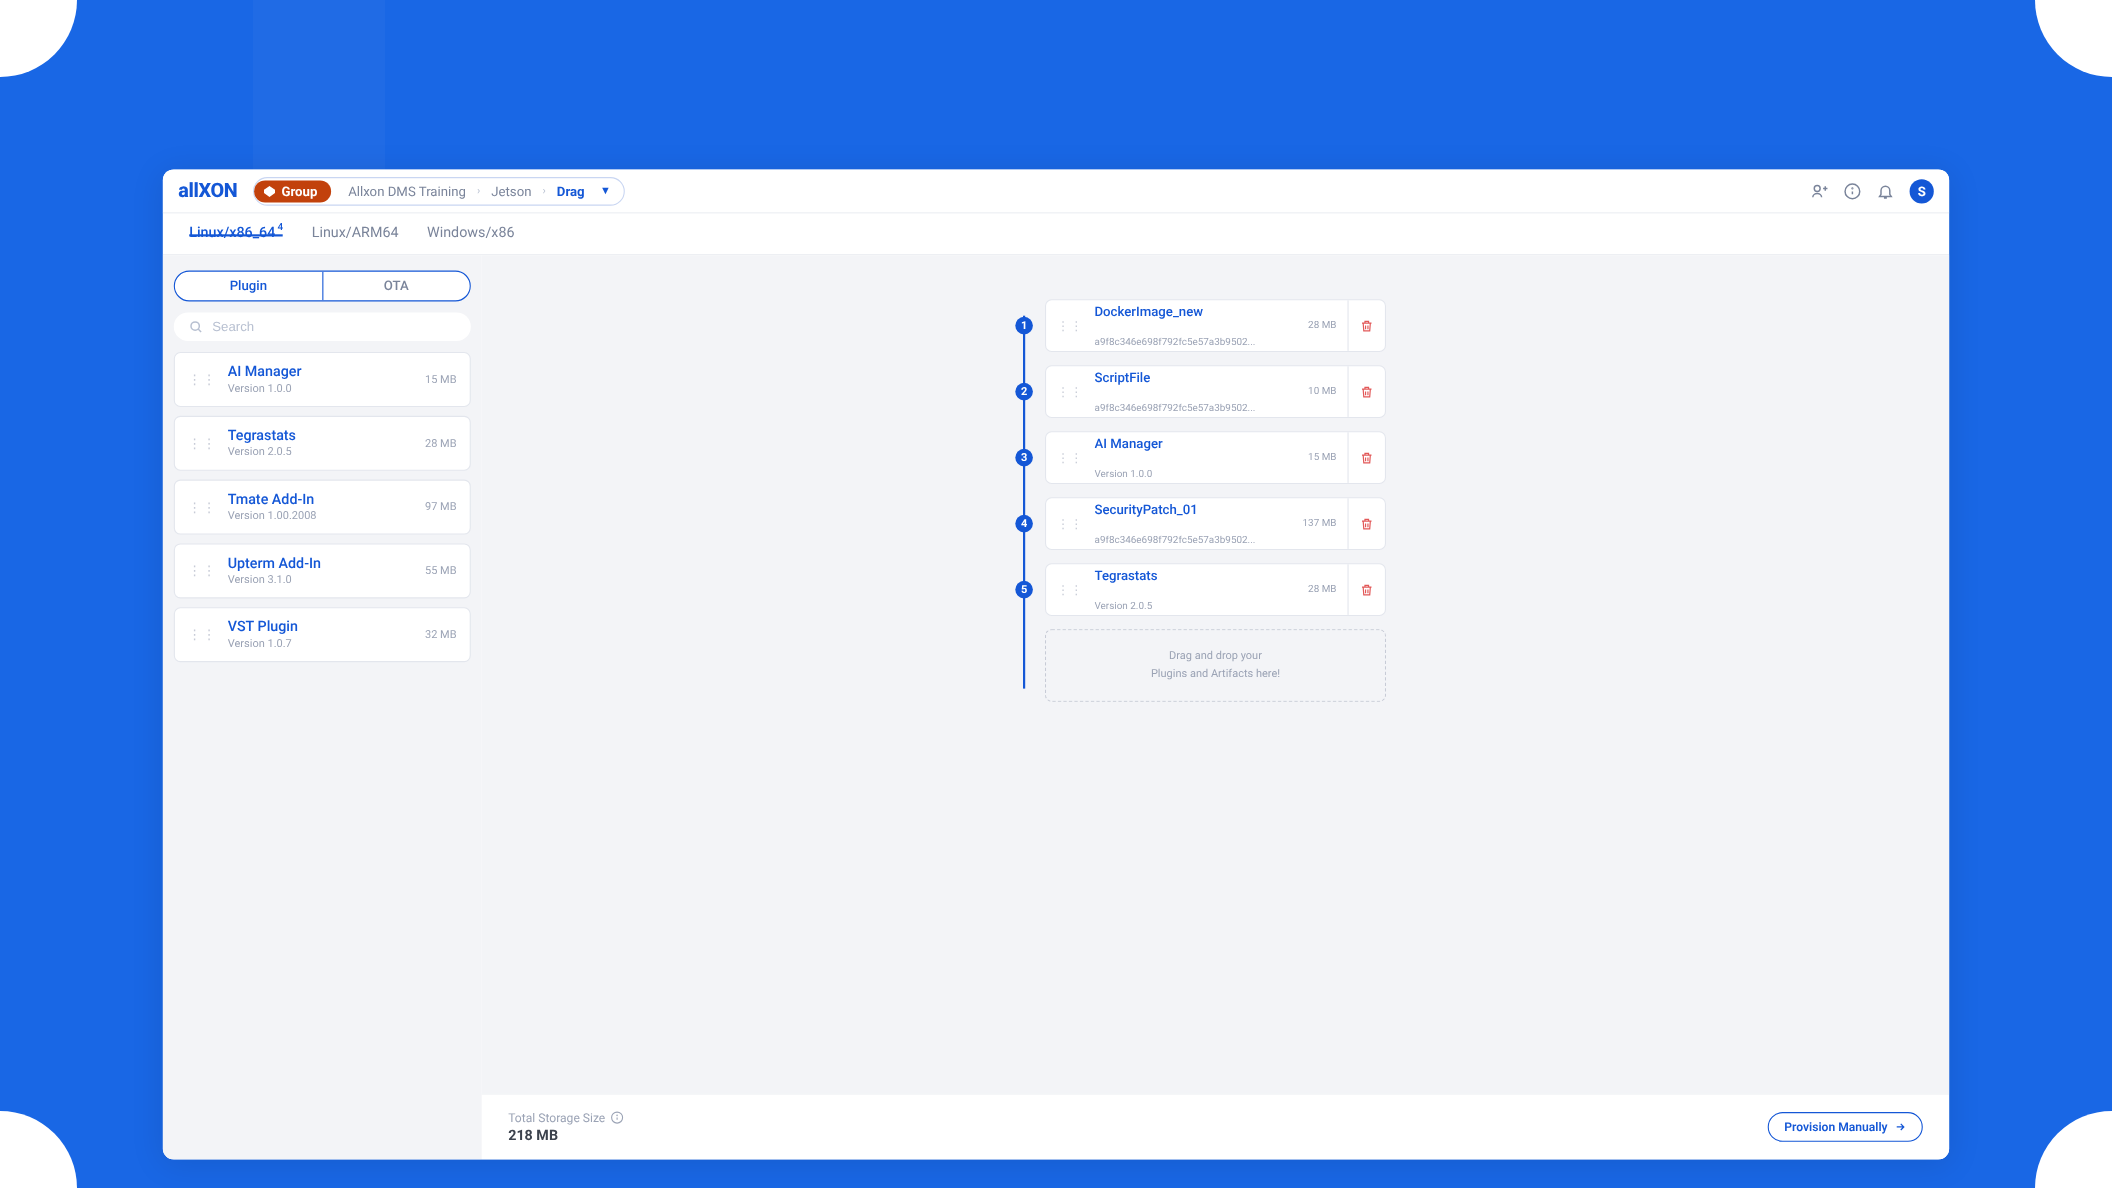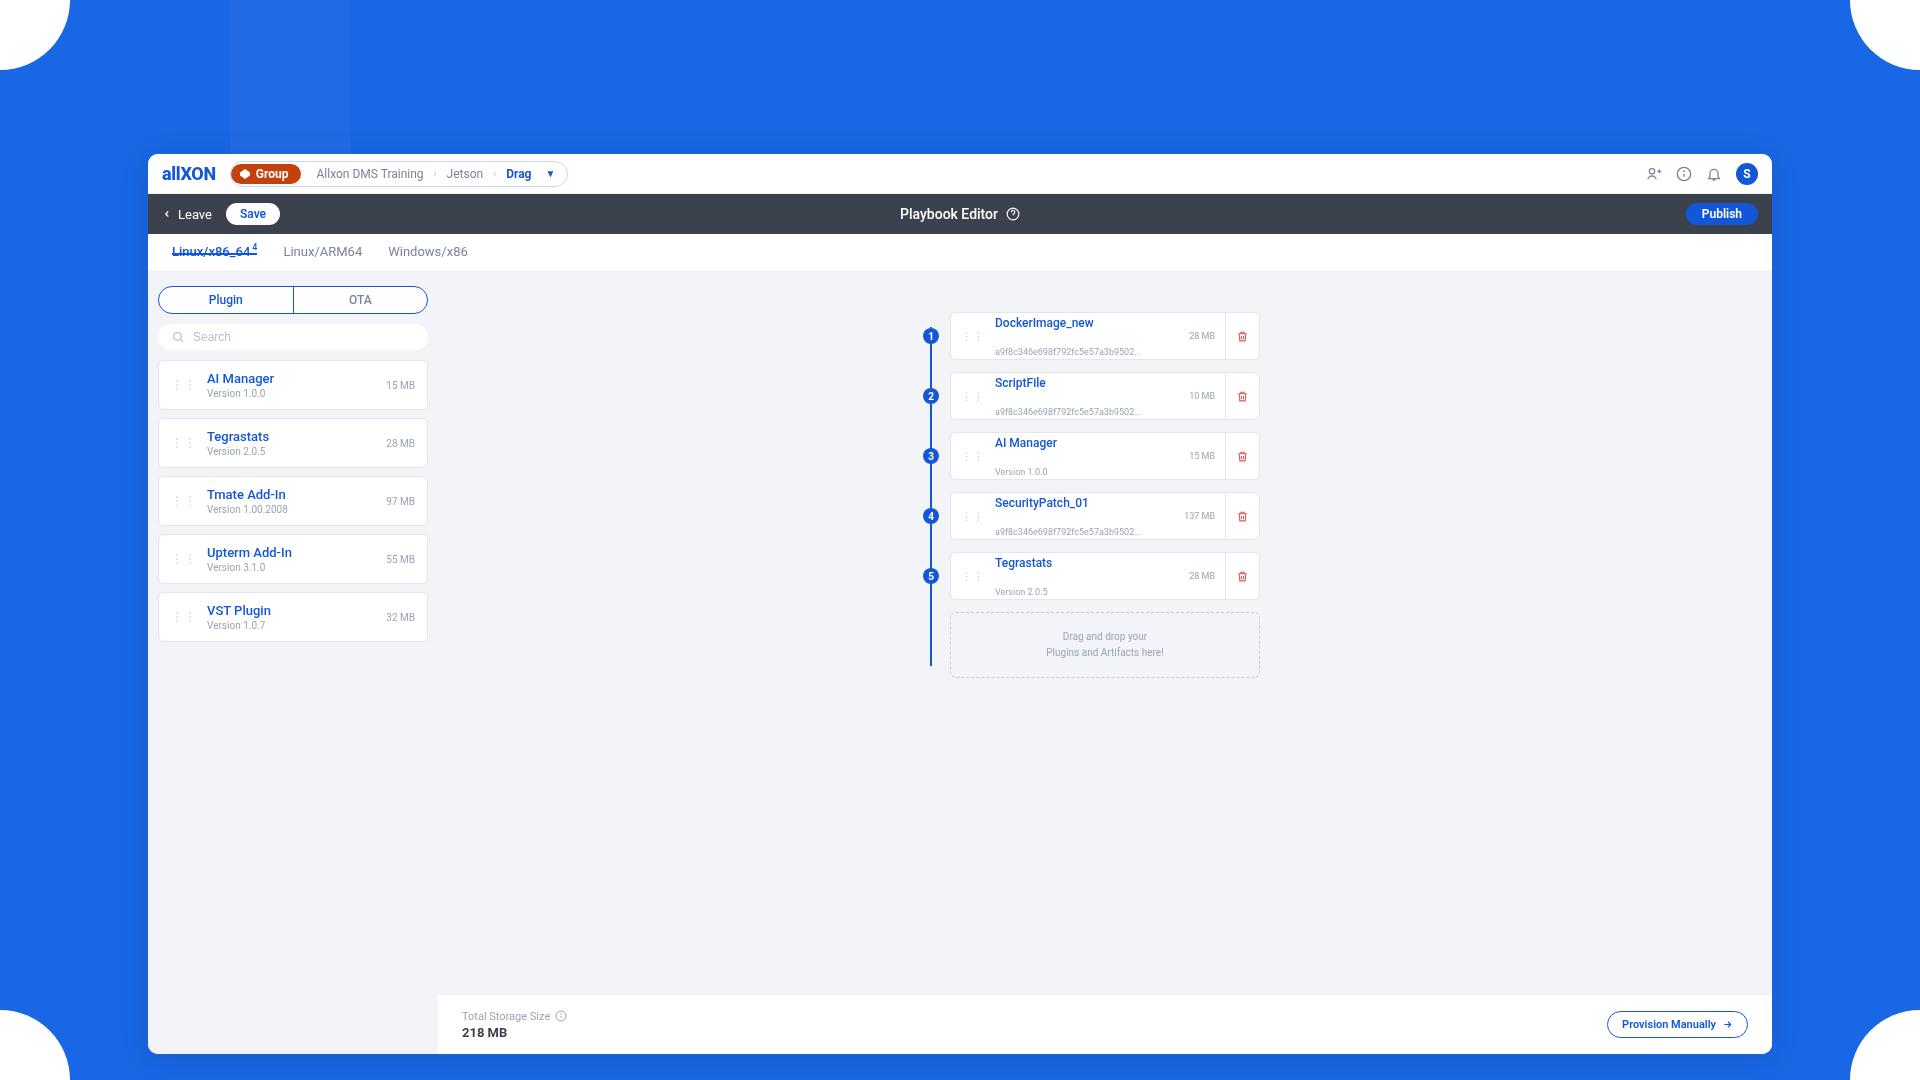--- a/index.html
+++ b/index.html
@@ -114,37 +114,20 @@
         </span>
       <span class="icon-btn">
           <svg width="16" height="16" viewBox="0 0 24 24" fill="none" stroke="currentColor" stroke-width="2">
             <path d="M18 16v-5a6 6 0 10-12 0v5l-2 3h16l-2-3zM10 21h4"></path>
           </svg>
         </span>
       <span class="avatar">S</span>
     </div>
   </div>
 
-  <div class="titlebar">
-    <span class="leave-btn">
-      <svg width="10" height="10" viewBox="0 0 24 24" fill="none" stroke="currentColor" stroke-width="3">
-          <path d="M15 18l-6-6 6-6"></path>
-        </svg>
-      <span>Leave</span>
-    </span>
-    <span class="save-btn">Save</span>
-    <span class="titlebar-center">
-      <span>Playbook Editor</span>
-      <svg width="14" height="14" viewBox="0 0 24 24" fill="none" stroke="currentColor" stroke-width="2">
-          <circle cx="12" cy="12" r="10"></circle>
-          <path d="M9 9a3 3 0 115 2c-1 1-2 1-2 3M12 17h.01"></path>
-        </svg>
-    </span>
-    <span class="publish-btn">Publish</span>
-  </div>
 
   <div class="tabbar">
     <span class="tab active">
         <span>Linux/x86_64</span>
         <span class="tab-sup">4</span>
       </span>
     <span class="tab">Linux/ARM64</span>
     <span class="tab">Windows/x86</span>
   </div>
 

